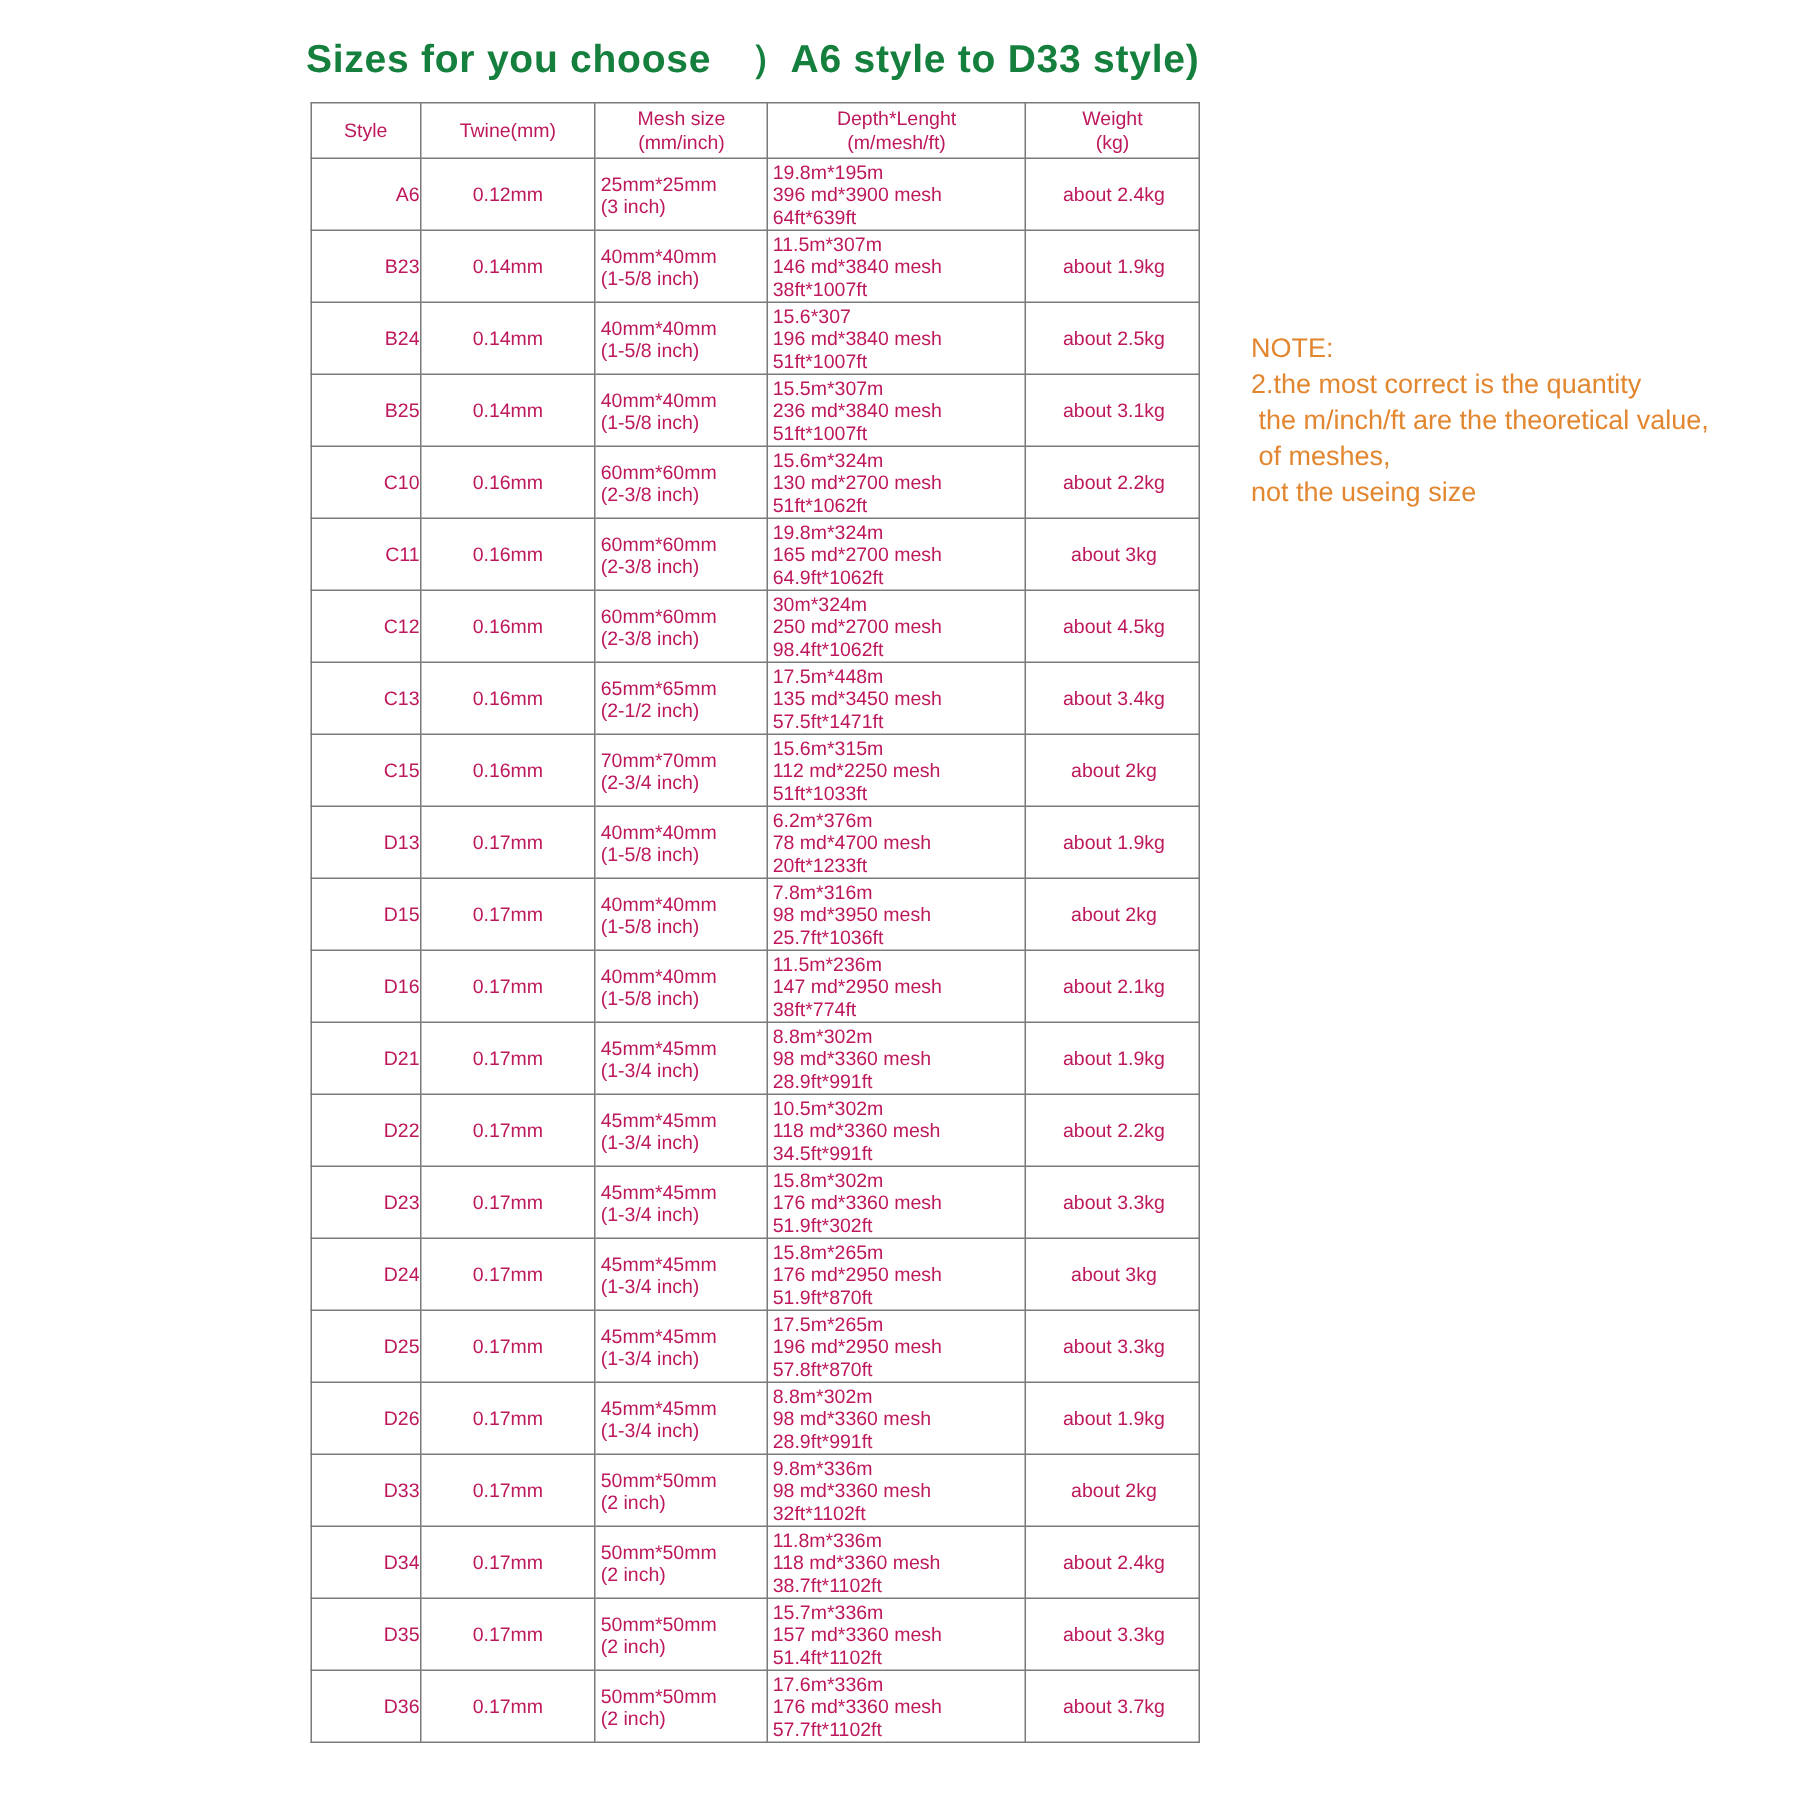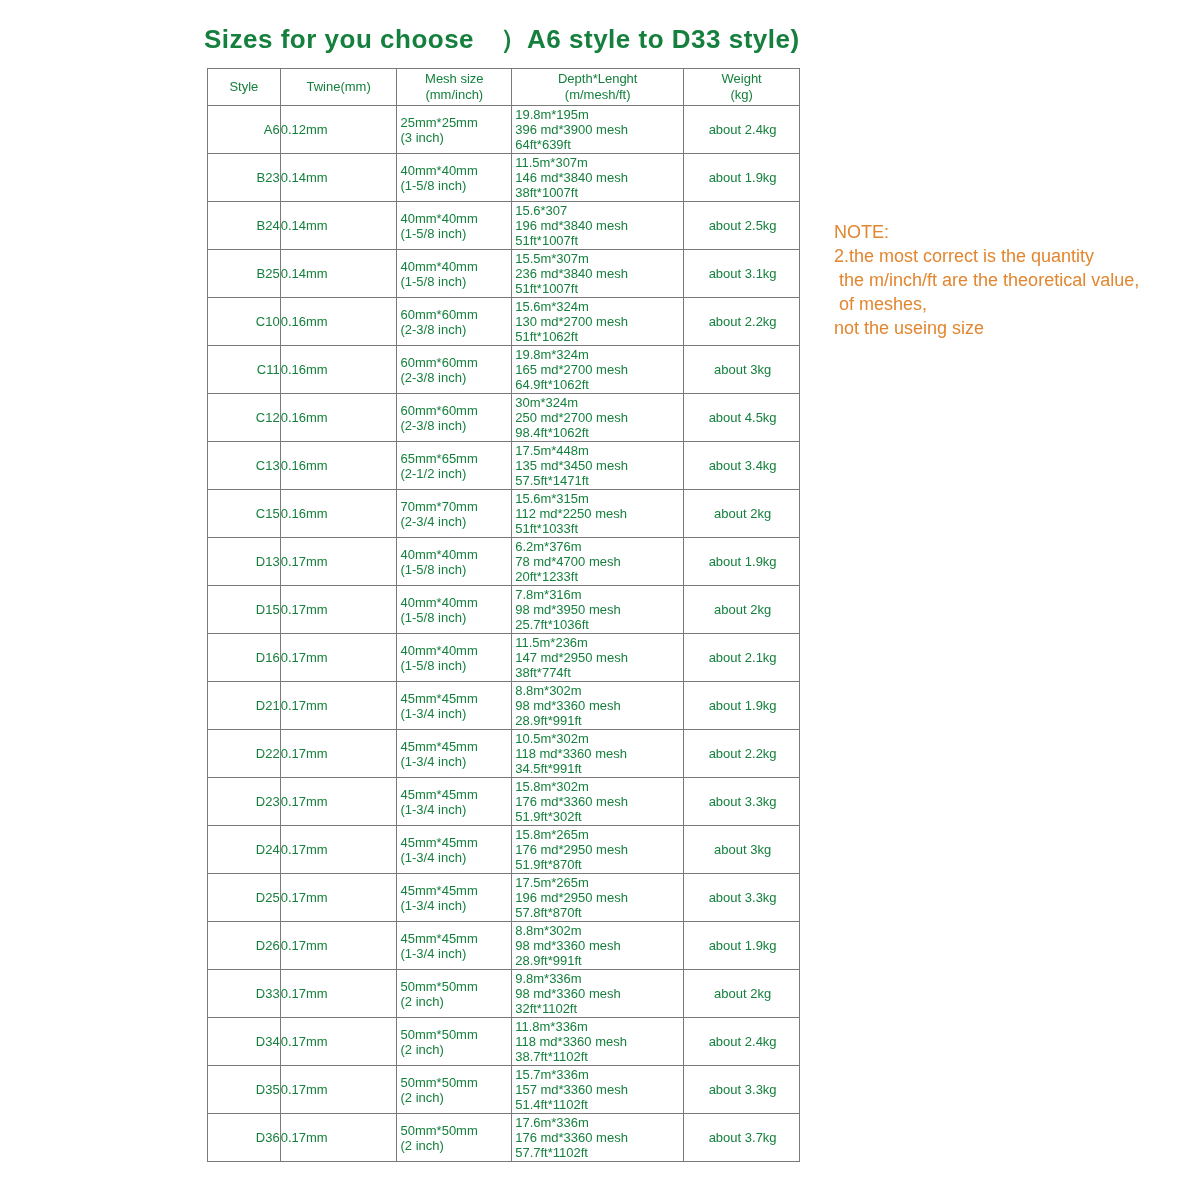--- a/index.html
+++ b/index.html
@@ -20,31 +20,31 @@
     letter-spacing: 0.5px;
     white-space: pre;
   }
   table.sizes {
     position: absolute;
     left: 207px; top: 68px;
     border-collapse: collapse;
     table-layout: fixed;
     width: 593px;
     font-size: 13px;
-    color: #15803d;
+    color: #be185d;
   }
   table.sizes th, table.sizes td {
     border: 1px solid #7a7a7a;
     vertical-align: middle;
     overflow: hidden;
   }
   table.sizes thead tr { height: 37px; }
   table.sizes tbody tr { height: 48px; }
   th.c-style,  td.c-style  { width: 71px;  text-align: right; }
-  th.c-twine,  td.c-twine  { width: 114px; }
+  th.c-twine,  td.c-twine  { width: 114px; text-align: center; }
   th.c-mesh,   td.c-mesh   { width: 112px; text-align: left; }
   th.c-depth,  td.c-depth  { width: 168px; text-align: left; }
   th.c-weight, td.c-weight { width: 113px; text-align: center; }
   table.sizes th { font-weight: normal; text-align: center; line-height: 16px; }
   td.c-mesh div, td.c-depth div, td.c-weight div { line-height: 15px; }
   td.c-mesh, td.c-depth, td.c-weight { padding-left: 3px; padding-right: 1px; }
   td.c-depth { vertical-align: middle; }
   .note-block {
     position: absolute;
     left: 820px; top: 220px;

